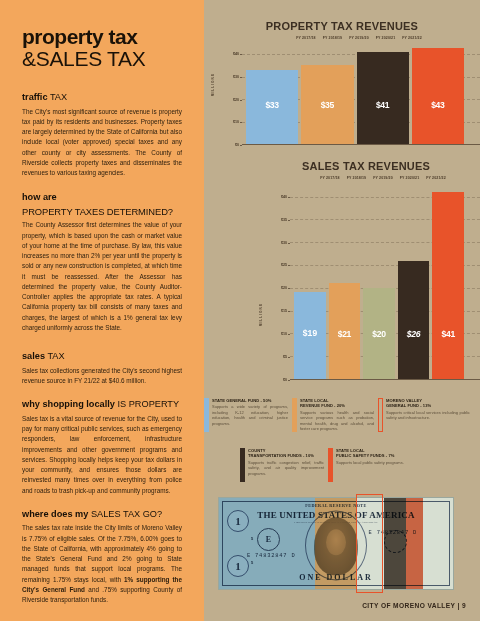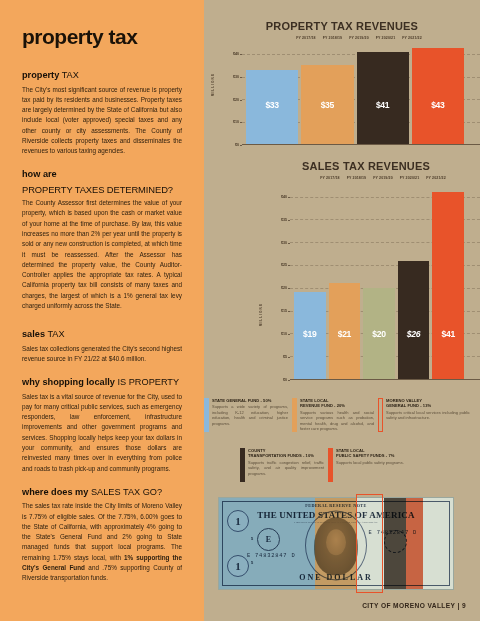--- a/index.html
+++ b/index.html
@@ -217,24 +217,25 @@
 </style>
 </head>
 <body>
 
 <div class="page">
 
   <div class="left-col">
 
     <div class="title-block">
       <div class="title-1">property tax</div>
+      <div class="title-2">&amp;SALES TAX</div>
     </div>
 
     <div class="sect">
-      <div class="sect-head"><span class="b">property</span> <span class="n">TAX</span></div>
+      <div class="sect-head"><span class="b">traffic</span> <span class="n">TAX</span></div>
       <div class="body-text">The City's most significant source of revenue is property tax paid by its residents and businesses. Property taxes are largely determined by the State of California but also include local (voter approved) special taxes and any other county or city assessments. The County of Riverside collects property taxes and disseminates the revenues to various taxing agencies.</div>
     </div>
 
     <div class="sect">
       <div class="sect-head"><span class="b">how are</span></div>
       <div class="sect-head-2">PROPERTY TAXES DETERMINED?</div>
       <div class="body-text">The County Assessor first determines the value of your property, which is based upon the cash or market value of your home at the time of purchase. By law, this value increases no more than 2% per year until the property is sold or any new construction is completed, at which time it must be reassessed. After the Assessor has determined the property value, the County Auditor-Controller applies the appropriate tax rates. A typical California property tax bill consists of many taxes and charges, the largest of which is a 1% general tax levy charged uniformly across the State.</div>
     </div>
 
     <div class="sect" style="margin-top:18px">
@@ -322,21 +323,21 @@
             </div>
           <div class="plot" id="plot-1">
               <div class="gridline" style="top: 88.3721%;"></div>
               <div class="gridline" style="top: 76.7442%;"></div>
               <div class="gridline" style="top: 65.1163%;"></div>
               <div class="gridline" style="top: 53.4884%;"></div>
               <div class="gridline" style="top: 41.8605%;"></div>
               <div class="gridline" style="top: 30.2326%;"></div>
               <div class="gridline" style="top: 18.6047%;"></div>
               <div class="gridline" style="top: 6.97674%;"></div>
-              <div class="bar" style="height: 44.186%; background: rgb(138, 184, 220);">
+              <div class="bar" style="height: 44.186%; background: rgb(138, 184, 220); font-family: Liberation Mono, monospace;">
                 <div class="bar-val" style="bottom: 40px;">$19</div>
               </div>
               <div class="bar" style="height: 48.8372%; background: rgb(227, 160, 90);">
                 <div class="bar-val" style="bottom: 40px;">$21</div>
               </div>
               <div class="bar" style="height: 46.5116%; background: rgb(178, 179, 133);">
                 <div class="bar-val" style="bottom: 40px;">$20</div>
               </div>
               <div class="bar" style="height: 60.4651%; background: rgb(55, 42, 32); font-style: italic;">
                 <div class="bar-val" style="bottom: 40px;">$26</div>

